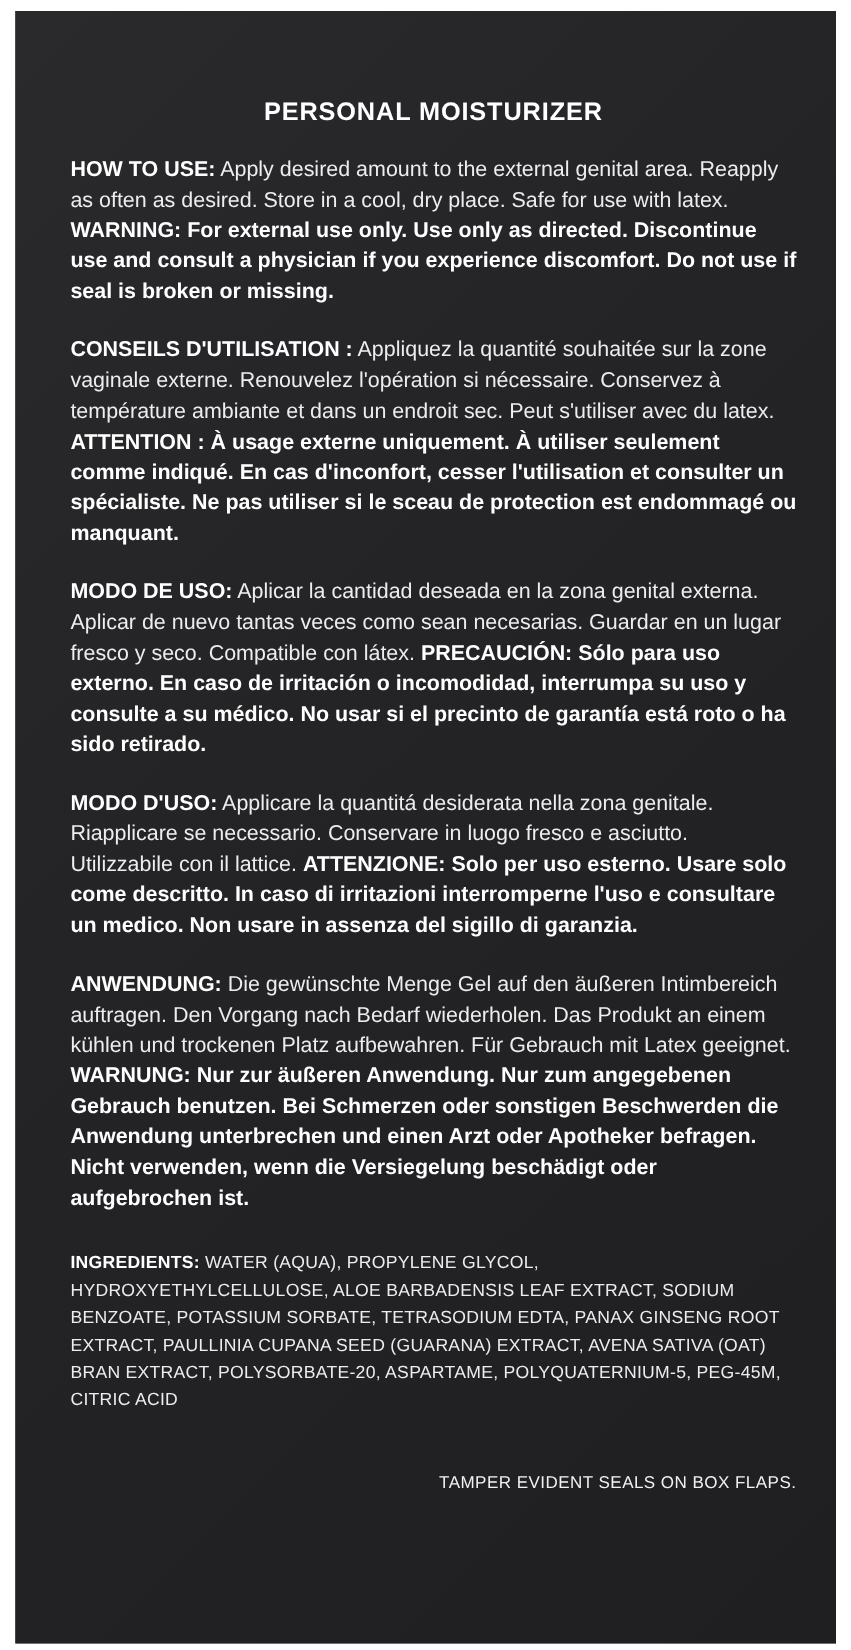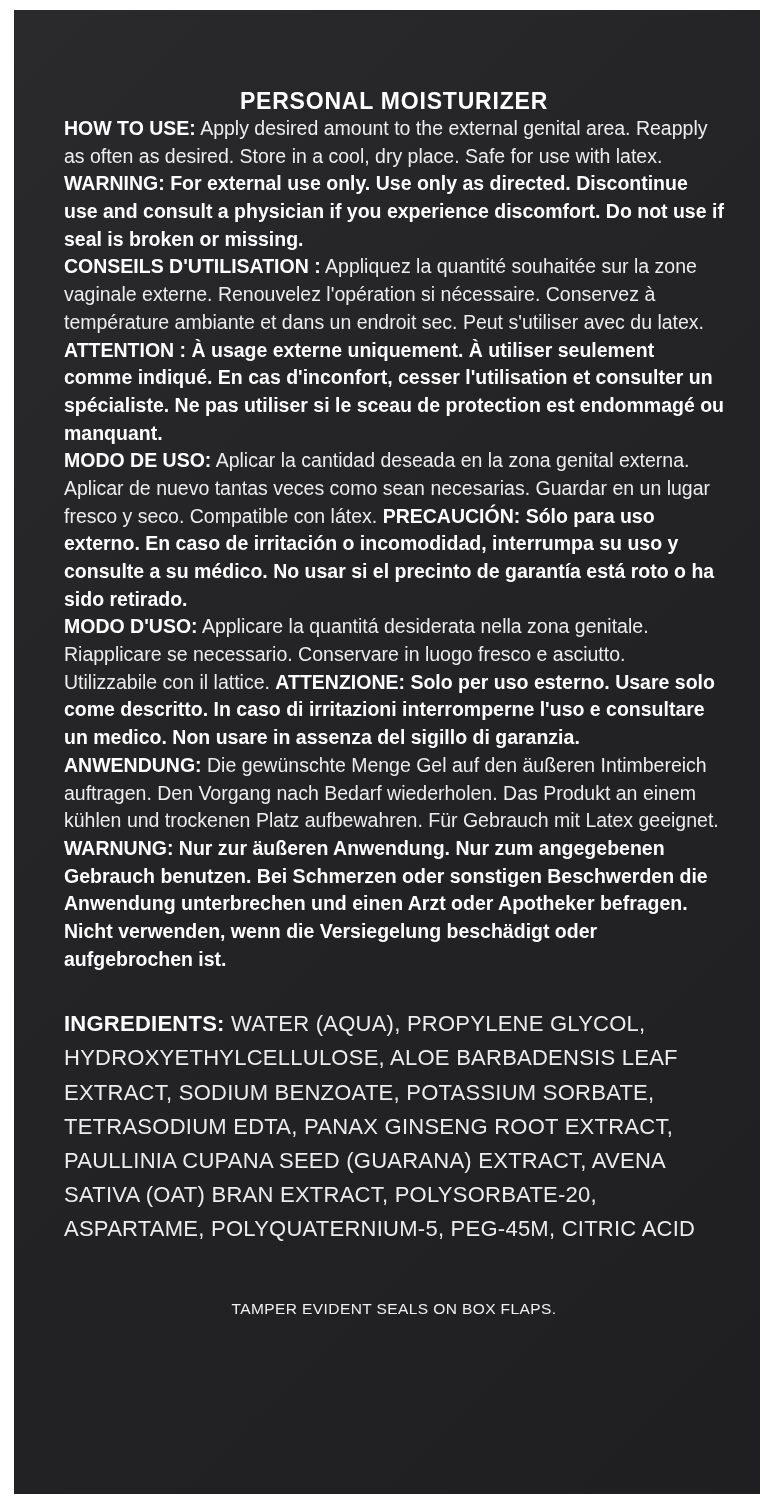--- a/index.html
+++ b/index.html
@@ -34,56 +34,58 @@
   }
   .title {
     text-align: center;
     font-size: 23px;
     font-weight: bold;
     letter-spacing: 0.8px;
     margin-top: 78px;
     color: #ffffff;
   }
   .block {
+    margin-top: 26px;
     font-size: 19.5px;
     line-height: 1.42;
     color: #ededed;
     text-align: left;
   }
   .block .lead {
     font-weight: bold;
     color: #ffffff;
   }
   .block .strongtail {
     font-weight: bold;
     color: #ffffff;
   }
   .block.first {
   }
   .ingredients {
     margin-top: 34px;
-    font-size: 22px;
+    font-size: 16px;
     line-height: 1.55;
     letter-spacing: 0.25px;
     color: #ededed;
   }
   .ingredients .lead {
     font-weight: bold;
     color: #ffffff;
   }
   .footer {
     margin-top: 52px;
     text-align: center;
     font-size: 15.5px;
     line-height: 1.45;
     letter-spacing: 0.4px;
     color: #f0f0f0;
   }
   .footer div {
     white-space: nowrap;
+    text-align: right;
   }
 </style>
 </head>
 <body>
 
 <div id="package">
   <div id="inner">
 
     <div class="title">PERSONAL MOISTURIZER</div>
 

